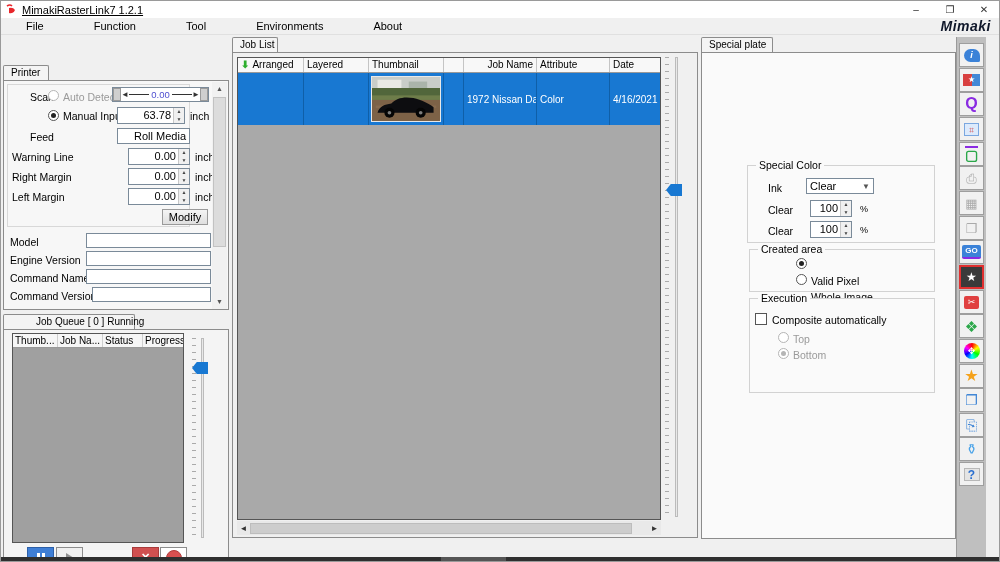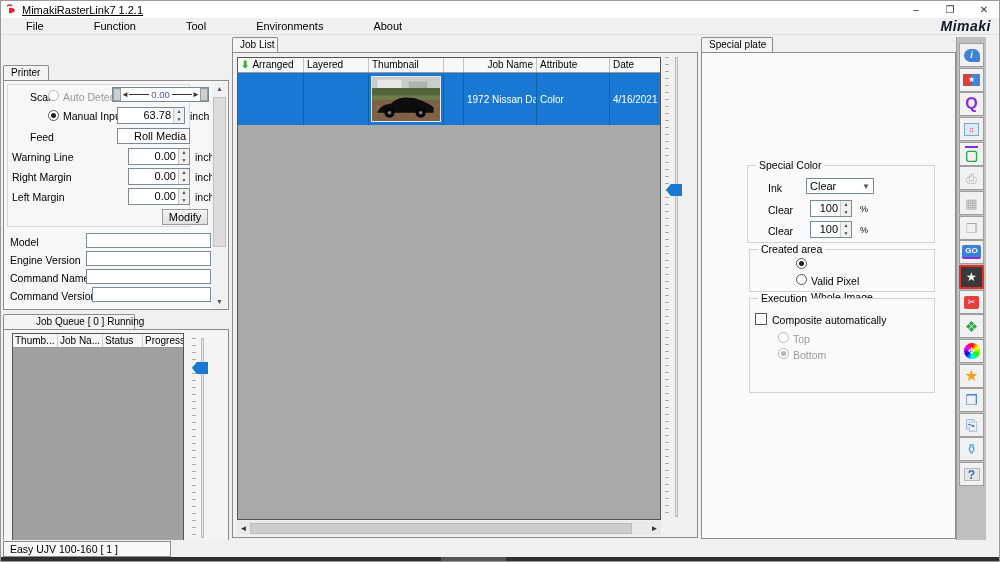--- a/index.html
+++ b/index.html
@@ -421,20 +421,17 @@
         <span class="g">⎘</span>
       </div>
     <div class="tb-btn" id="tb16" style="top:400px;">
         <span class="g">⚱</span>
       </div>
     <div class="tb-btn" id="tb17" style="top:425px;">
         <span class="g">?</span>
       </div>
   </div>
 
-  <div class="statusbar">
-    <div class="status-tab">Easy UJV 100-160 [ 1 ]</div>
-  </div>
   <div class="bottom-strip">
       <span class="seg"></span>
     </div>
 
 </div>
 
 </body></html>

